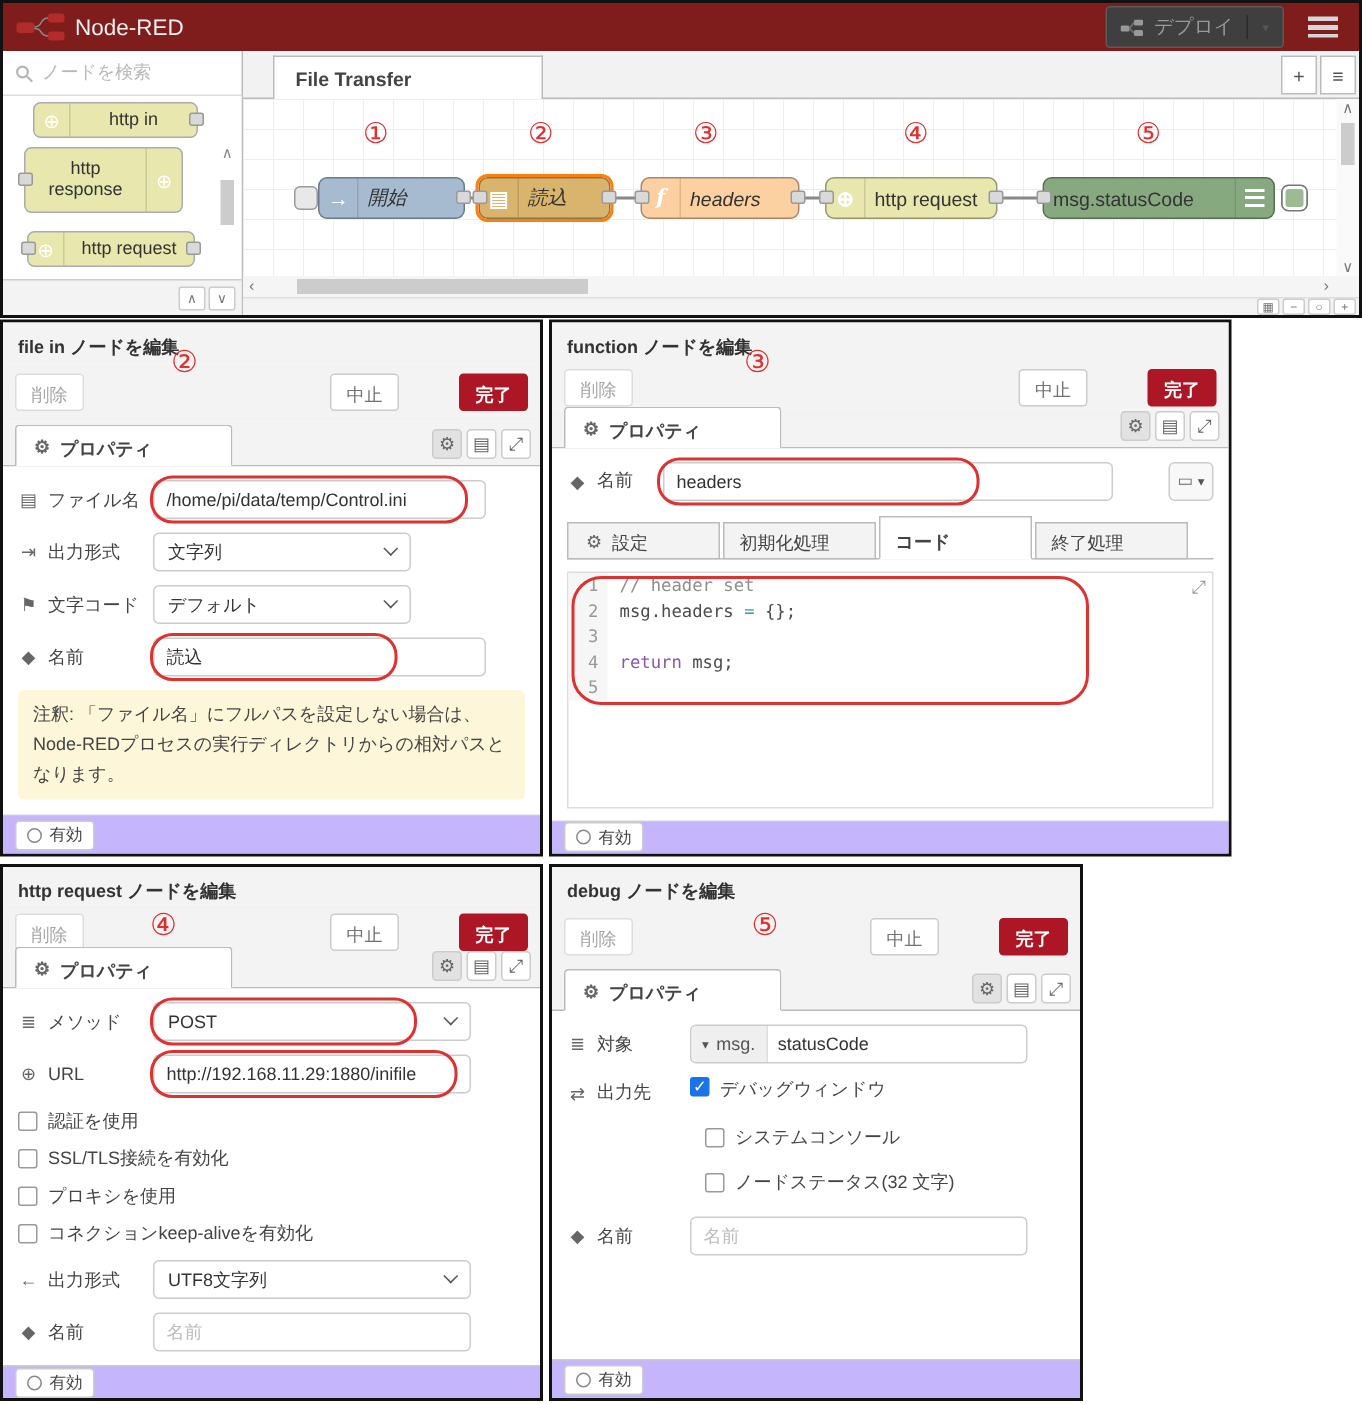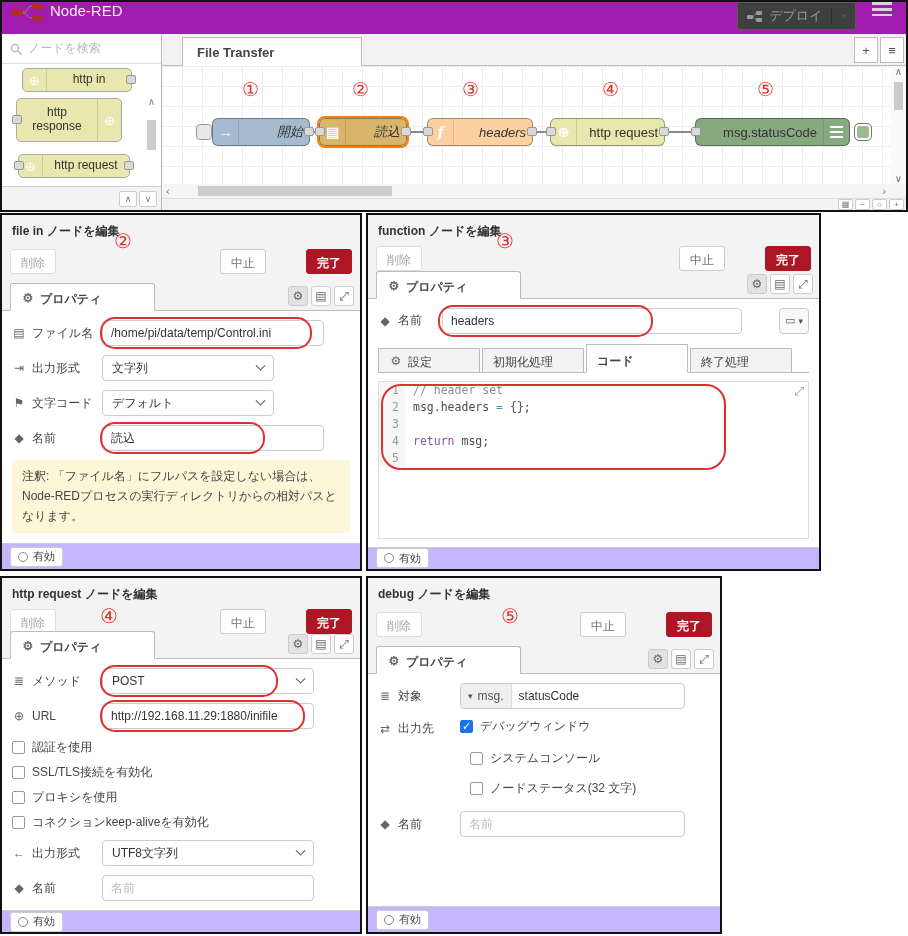--- a/index.html
+++ b/index.html
@@ -1,21 +1,21 @@
 <!DOCTYPE html>
 <html><head>
 <meta charset="utf-8">
 <style>
 *{box-sizing:border-box;margin:0;padding:0}
 html,body{width:908px;height:936px}
 body{font-family:"Liberation Sans",sans-serif;background:#fff;position:relative;overflow:hidden}
 
 
 #top{position:absolute;left:0;top:0;width:908px;height:212px;border:2px solid #111;background:#fff}
-.hdr{height:32px;background:#a21caf;display:flex;align-items:flex-start;padding:0 8px;color:#eee}
+.hdr{height:32px;background:#7f1d1d;display:flex;align-items:center;padding:0 8px;color:#eee}
 .hdr .title{color:#efefef;font-size:15px;margin-left:6px}
 .hdr .spacer{flex:1}
 .deploy{display:flex;align-items:center;gap:7px;background:#3f3f3f;border:1px solid #5a5a5a;border-radius:3px;padding:4px 9px;color:#999;font-size:13px}
 .deploy .sep{width:1px;height:16px;background:#2a2a2a;margin:0 2px}
 .burger{width:20px;height:14px;margin:0 6px 0 16px;background:repeating-linear-gradient(#d6d6d6 0 3px,transparent 3px 6px)}
 .workrow{display:flex;height:176px}
 
 .palette{width:160px;border-right:1px solid #bbb;position:relative;background:#fff}
 .psearch{height:30px;border-bottom:1px solid #ddd;display:flex;align-items:center;gap:6px;padding:0 8px;color:#b9b9b9;font-size:12px}
 .plist{position:relative;height:122px;background:#fff}
@@ -34,21 +34,21 @@
 .work{flex:1;display:flex;flex-direction:column}
 .tabbar{height:32px;background:#f2f2f2;border-bottom:1px solid #bbb;position:relative}
 .wtab{position:absolute;left:20px;top:3px;width:180px;height:29px;background:#fff;border:1px solid #bbb;border-bottom:none;font-size:13px;font-weight:bold;color:#444;padding:7px 0 0 14px}
 .tabbtns{position:absolute;right:2px;top:3px;display:flex;gap:2px}
 .tabbtns .tb{width:24px;height:26px;border:1px solid #bbb;background:#fff;color:#555;font-size:13px;display:flex;align-items:center;justify-content:center}
 .canvas{position:relative;height:118px;background-image:linear-gradient(#eee 1px,transparent 1px),linear-gradient(90deg,#eee 1px,transparent 1px);background-size:20px 20px;overflow:hidden}
 .fnode{position:absolute;height:28px;border:1px solid rgba(0,0,0,.35);border-radius:6px;display:flex;align-items:center;font-size:13px;color:#333}
 .fnode .nicon{width:26px;align-self:stretch;display:flex;align-items:center;justify-content:center;color:#fff;font-size:14px;font-weight:bold}
 .fnode .nicon.lft{border-right:1px solid rgba(0,0,0,.12)}
 .fnode .nicon.rgt{border-left:1px solid rgba(0,0,0,.12)}
-.fnode .nlabel{flex:1;text-align:right;padding:0 6px;white-space:nowrap}
+.fnode .nlabel{flex:1;text-align:left;padding:0 6px;white-space:nowrap}
 .cnum{position:absolute;color:#e03131;font-size:19px;line-height:1}
 .wire{position:absolute;height:2px;background:#888;top:65px}
 .injbtn{position:absolute;width:16px;height:16px;background:#e8e8e8;border:1px solid #999;border-radius:4px}
 .dbgbtn{position:absolute;width:18px;height:18px;background:#9cbb94;border:1px solid #777;border-radius:5px;box-shadow:inset 0 0 0 2px #fff}
 .dbglines{width:13px;height:12px;background:repeating-linear-gradient(#fff 0 2px,transparent 2px 5px)}
 .vscroll{position:absolute;right:0;top:0;width:15px;height:118px;background:#fafafa;color:#777;font-size:10px;text-align:center}
 .vscroll .thumb{position:absolute;left:3px;top:16px;width:9px;height:28px;background:#ccc}
 .hscroll{height:14px;background:#f5f5f5;position:relative;color:#777;font-size:11px}
 .hscroll .thumb{position:absolute;left:36px;top:2px;width:194px;height:10px;background:#ccc}
 .harr{position:absolute;top:0;line-height:14px}
@@ -499,21 +499,21 @@
             <span>msg.</span>
           </span>
         <span class="typedval">statusCode</span>
       </div>
     </div>
     <div class="frow" style="align-items:flex-start;height:auto;margin-bottom:4px">
       <span class="flabel" style="width:82px;margin-top:2px">
           <span class="ficon">⇄</span>
           <span>出力先</span>
         </span>
-      <span style="display:flex;align-items:center;gap:7px">
+      <span style="display:flex;gap:7px">
           <span class="cb on"></span>
           <span>デバッグウィンドウ</span>
         </span>
     </div>
     <div class="cbrow" style="margin-left:102px;margin-top:12px">
         <span class="cb"></span>
         <span>システムコンソール</span>
       </div>
     <div class="cbrow" style="margin-left:102px;margin-top:12px">
         <span class="cb"></span>

